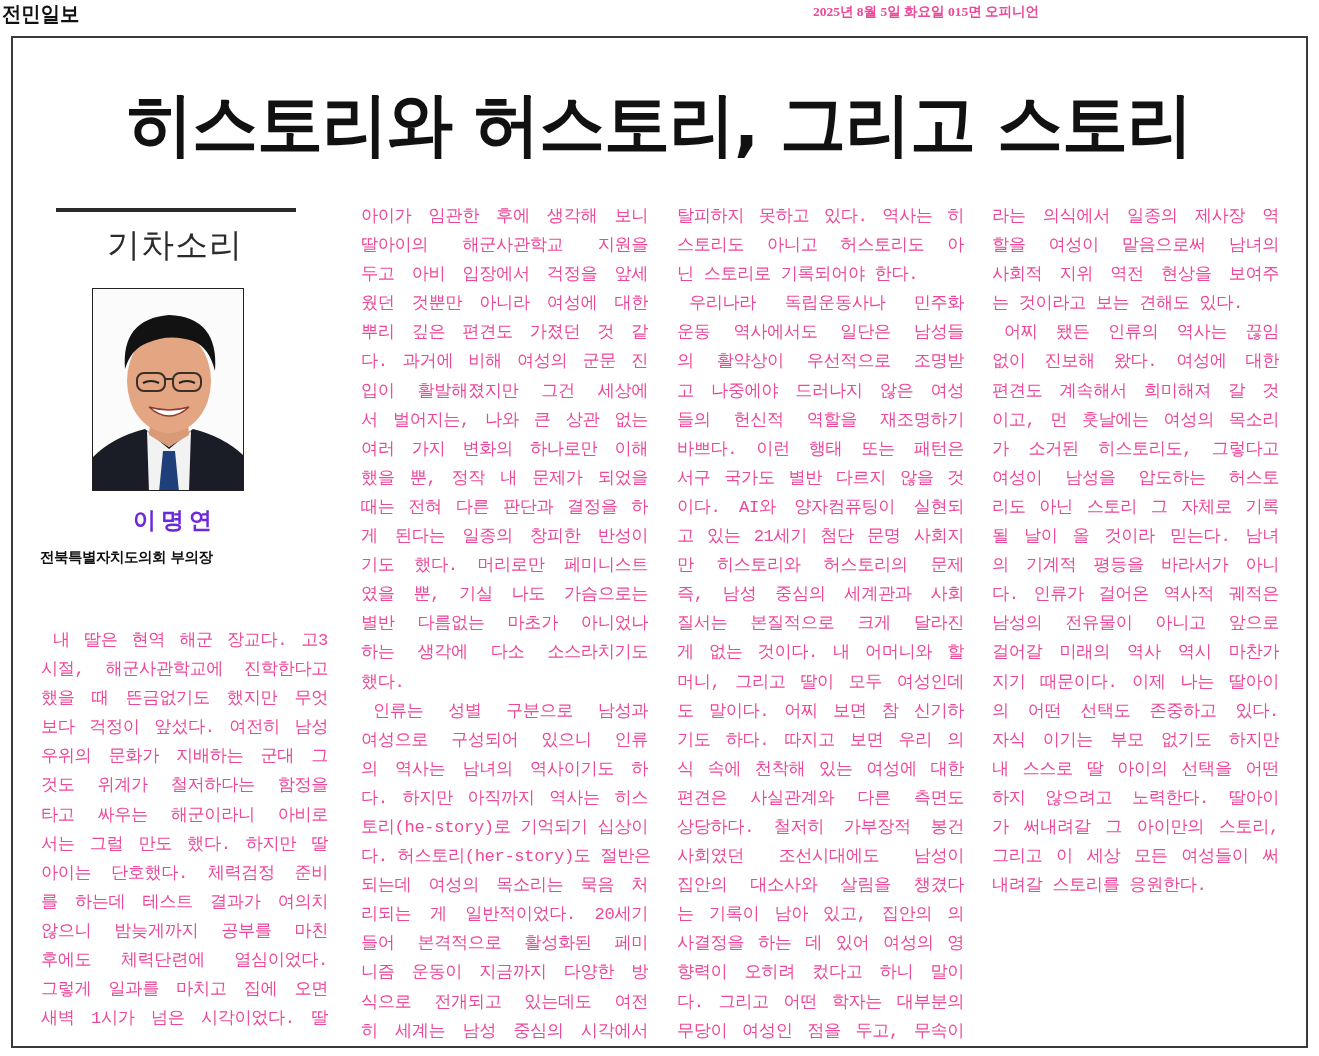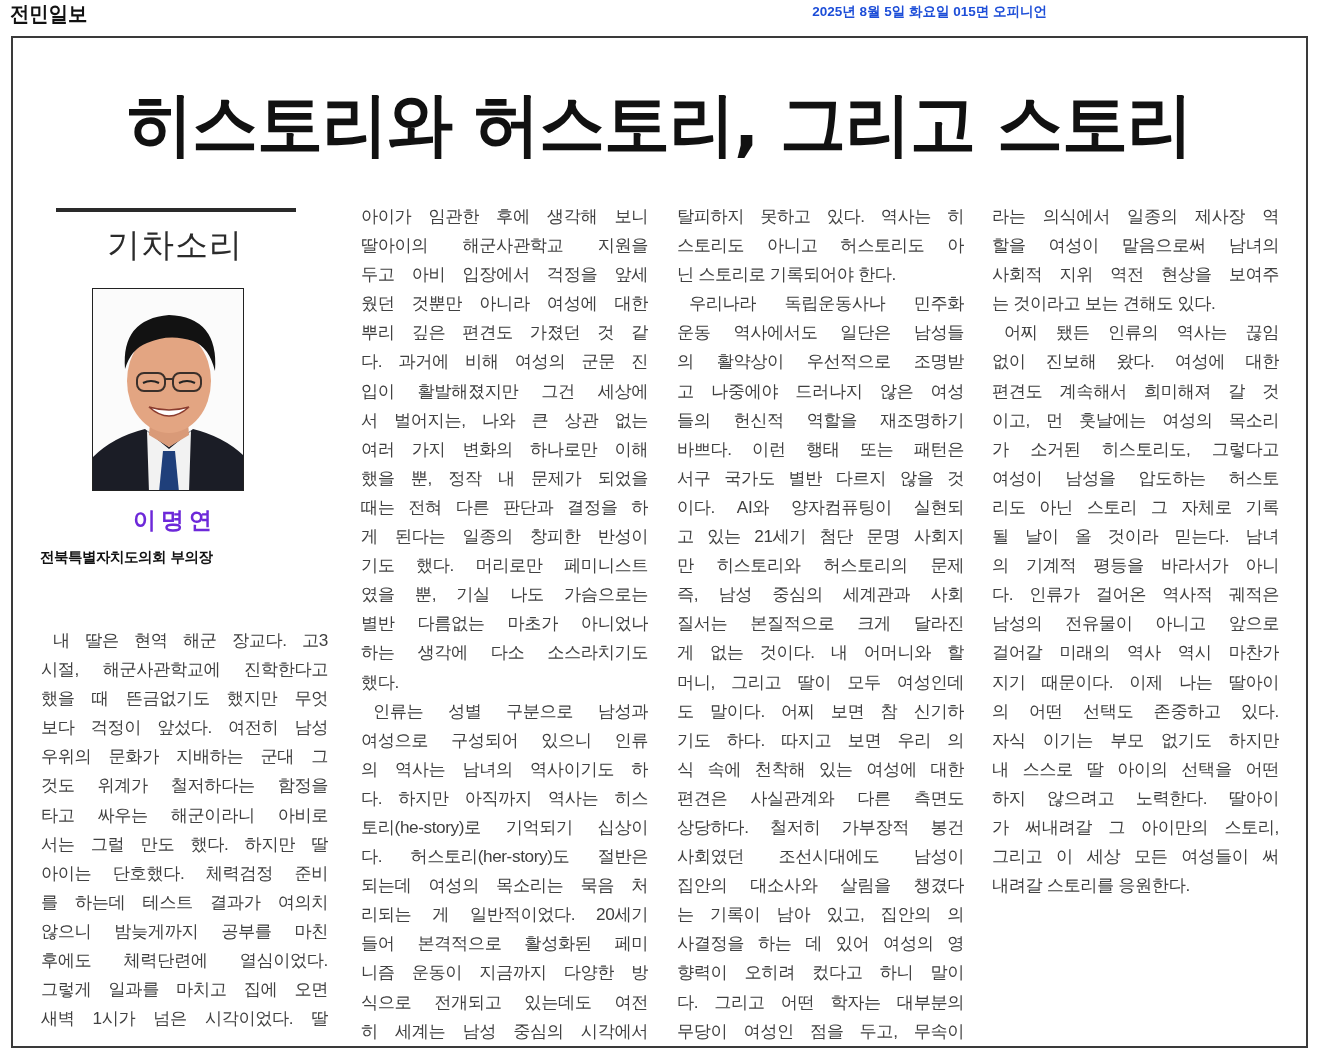--- a/index.html
+++ b/index.html
@@ -4,33 +4,33 @@
   <style>
     * { margin: 0; padding: 0; box-sizing: border-box; }
     html, body {
       width: 1319px; height: 1056px;
       background: #ffffff;
       overflow: hidden;
       font-family: "DejaVu Sans", "Liberation Sans", sans-serif;
       color: #1a1a1a;
     }
     .topbar {
-      position: absolute; left: 8px; top: 0; width: 1045px; height: 30px;
+      position: absolute; left: 0; top: 0; width: 1045px; height: 30px;
     }
     .masthead {
       position: absolute; left: 2px; top: 0px;
       font-family: "DejaVu Sans", sans-serif;
       font-weight: bold; font-size: 21px; letter-spacing: 0px;
       transform: scaleX(0.92); transform-origin: left top;
       color: #111;
     }
     .dateline {
       position: absolute; right: 6px; top: 3px;
-      font-family: Liberation Sans, sans-serif;
-      font-weight: bold; font-size: 13.5px; color: #1d4ed8;
+      font-family: Liberation Serif, serif;
+      font-weight: bold; font-size: 13.5px; color: #ec4899;
       white-space: nowrap;
     }
     .frame {
       position: absolute; left: 11px; top: 36px; width: 1297px; height: 1012px;
       border: 2px solid #3a3a3a;
     }
     .headline {
       position: absolute; left: 0; top: 80px; width: 1319px;
       text-align: center;
       font-family: "DejaVu Sans", sans-serif;
@@ -58,23 +58,23 @@
       position: absolute; left: 0; top: 300px; width: 270px; text-align: center;
       font-family: Liberation Serif, serif; font-weight: bold; font-size: 23px;
       letter-spacing: 5px; color: #6d28d9;
     }
     .author-title {
       position: absolute; left: 0; top: 343px; width: 270px; text-align: left;
       font-size: 14.5px; font-weight: bold; color: #111; letter-spacing: -0.5px;
     }
     .col {
       position: absolute; width: 287px;
-      font-family: Liberation Sans, sans-serif;
+      font-family: Liberation Mono, monospace;
       font-size: 17.2px; line-height: 29.1px;
-      color: #404040; letter-spacing: -0.4px;
+      color: #ec4899; letter-spacing: -0.4px;
     }
     .col .line {
       display: block; white-space: nowrap;
       text-align: justify; text-align-last: justify;
       height: 29.1px;
     }
     .col .line.last { text-align-last: left; }
     .col .line.indent { padding-left: 12px; }
   </style>
 </head>

